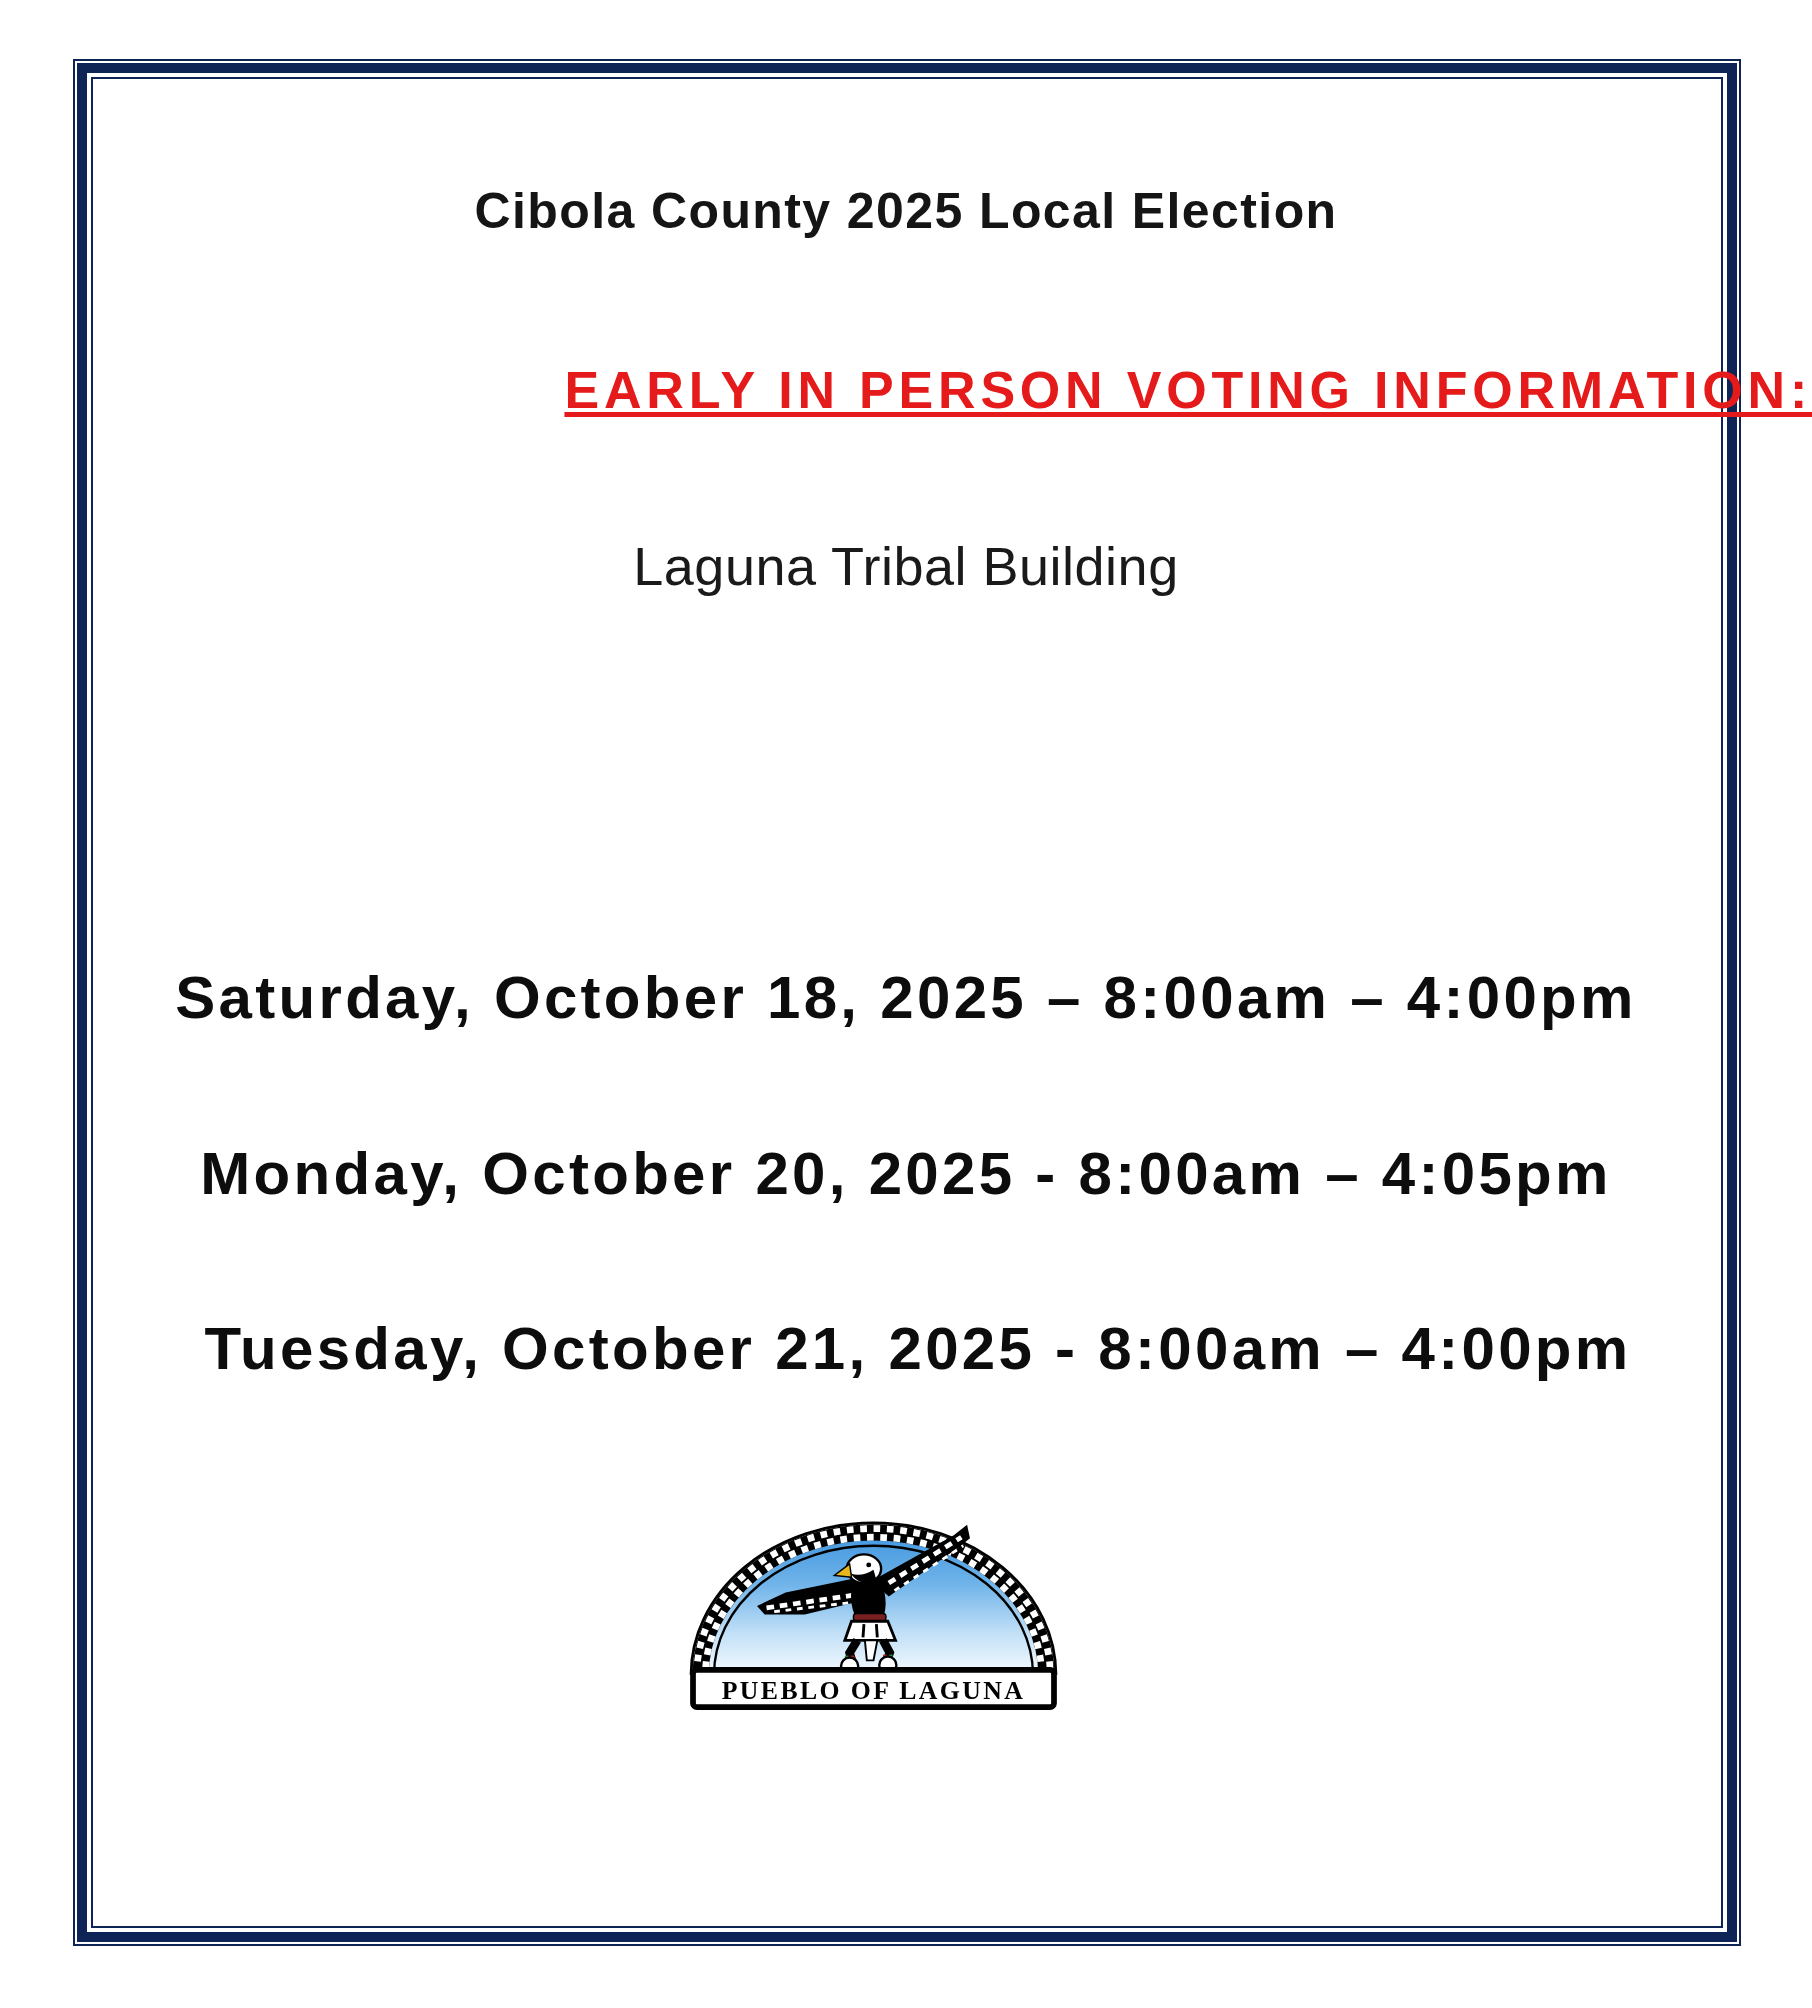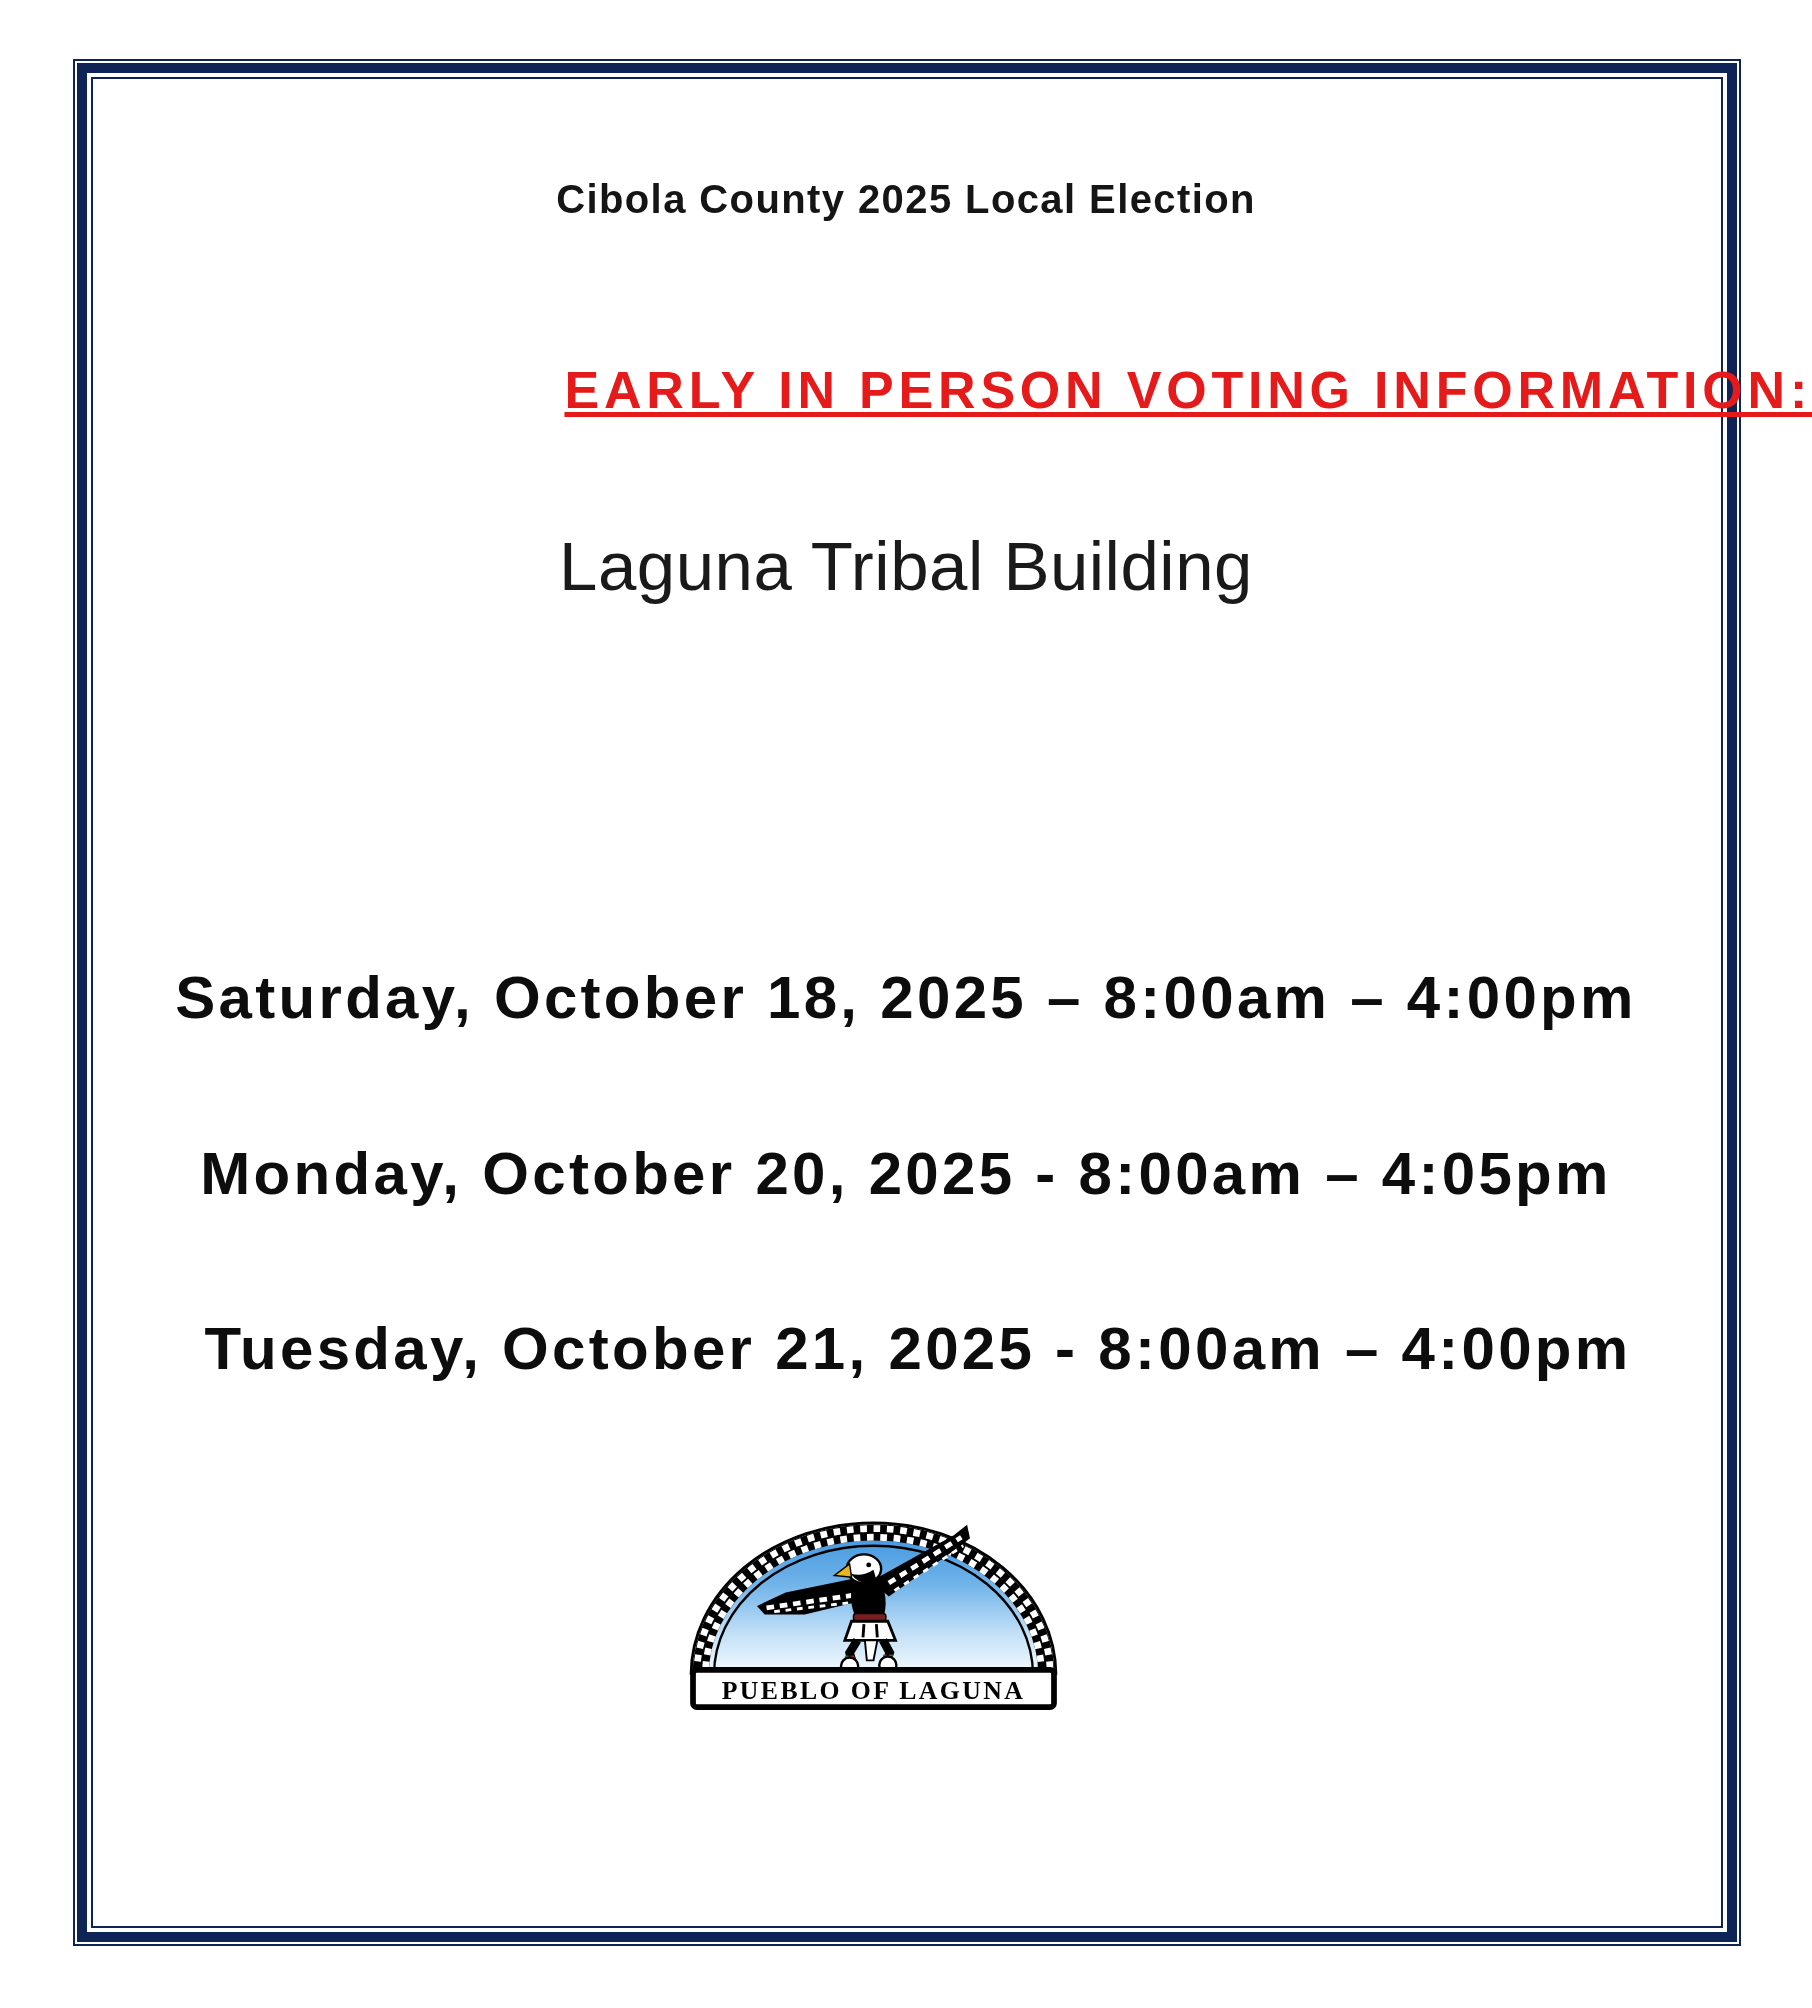--- a/index.html
+++ b/index.html
@@ -7,27 +7,27 @@
        font-family:"Liberation Sans",sans-serif;color:#151515;}
 
   
   .frame-outer{position:absolute;left:73px;top:59px;width:1668px;height:1887px;
                border:2.9px solid var(--navy);box-sizing:border-box;}
   .frame-mid{position:absolute;inset:1.9px;border:10.5px solid var(--navy);box-sizing:border-box;}
   .frame-inner{position:absolute;inset:3.8px;border:2.9px solid var(--navy);box-sizing:border-box;}
 
   .line{position:absolute;left:0;width:100%;text-align:center;white-space:nowrap;}
 
-  .title{top:173px;font-size:40px;line-height:52px;font-weight:bold;letter-spacing:1.4px;}
+  .title{top:185px;font-size:50px;line-height:52px;font-weight:bold;letter-spacing:1.4px;}
 
   .red-heading{top:363px;font-size:52px;line-height:54px;font-weight:bold;letter-spacing:4.8px;
                color:var(--red);text-decoration:underline;text-decoration-thickness:4.8px;
                text-underline-offset:3.8px;text-align:right;}
 
-  .address{top:522px;font-size:69px;line-height:89px;font-weight:400;letter-spacing:0.5px;
+  .address{top:522px;font-size:54px;line-height:89px;font-weight:400;letter-spacing:0.5px;
            color:#1a1a1a;}
 
   .date-line{font-size:60px;line-height:50px;font-weight:bold;letter-spacing:3.3px;color:#0d0d0d;}
   .date-1{top:973px;}
   .date-2{top:1149px;}
   .date-3{top:1324px;padding-left:12px;}
 
   .logo{position:absolute;left:686px;top:1520px;width:375px;height:191px;}
   .logo svg{display:block;width:100%;height:100%;}
   .banner-text{font-family:"Liberation Serif",serif;font-weight:bold;font-size:27px;

